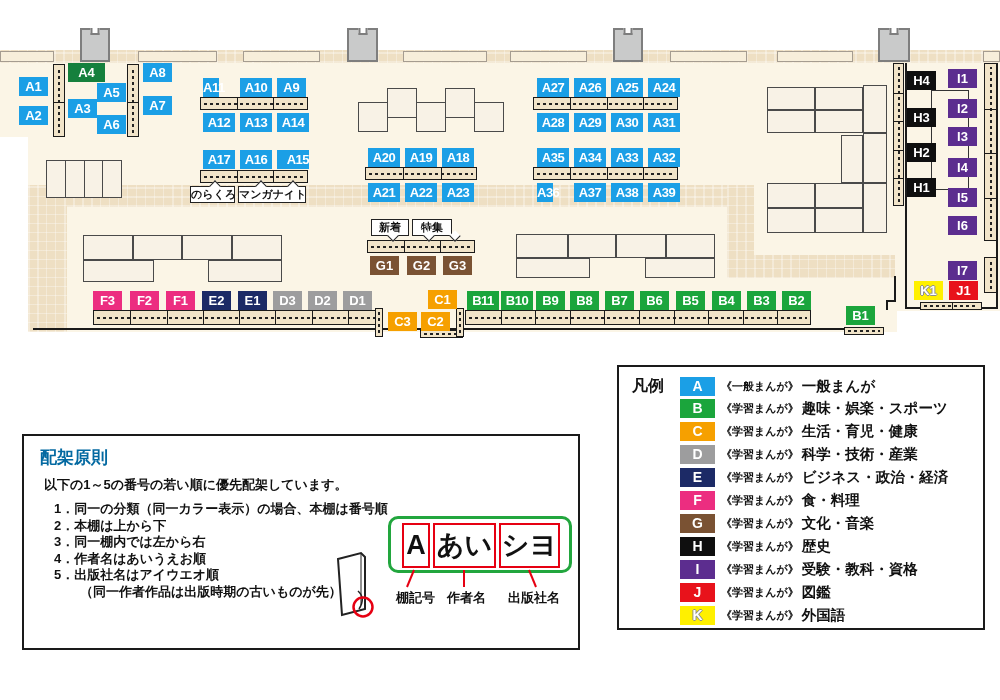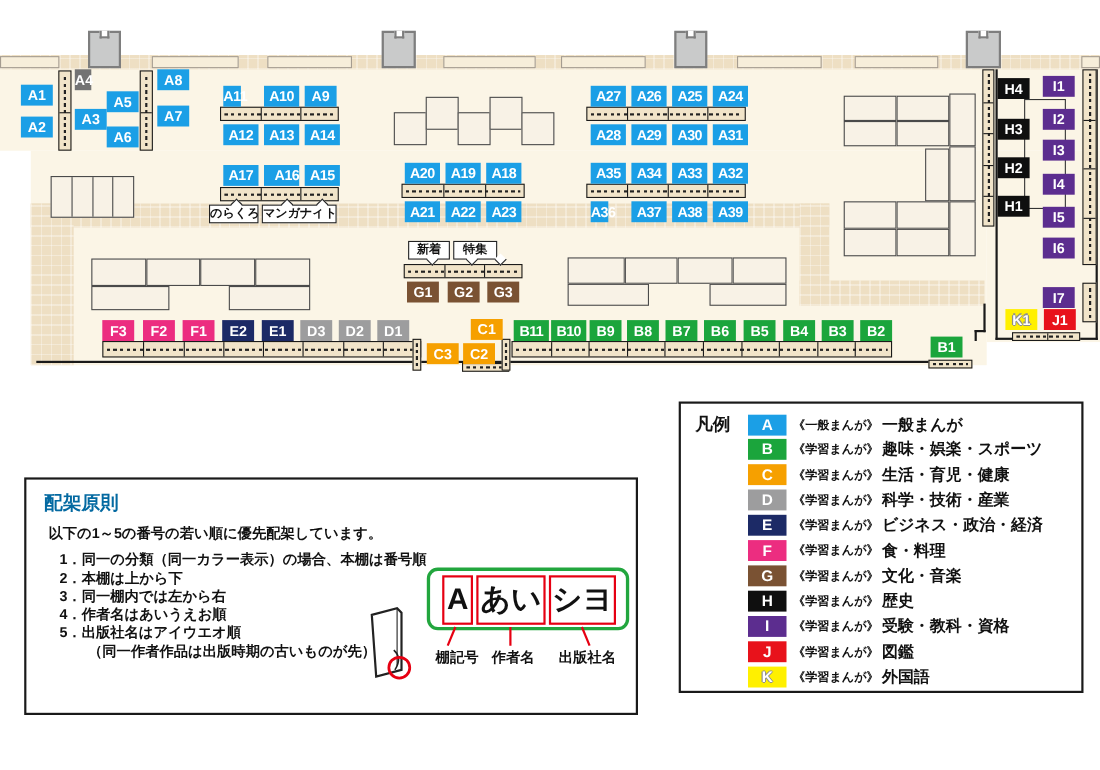--- a/index.html
+++ b/index.html
@@ -273,35 +273,35 @@
         <div class="secline" style="top: 45px; left: 0px; right: 0px; height: 1px;"></div>
         <div class="secline" style="top: 89px; left: 0px; right: 0px; height: 1px;"></div>
         <div class="secline" style="top: 134px; left: 0px; right: 0px; height: 1px;"></div>
       </div>
       <div class="shelf shelf-v" style="position: absolute; left: 984px; top: 257px; width: 13px; height: 36px;">
         <div class="dash"></div>
       </div>
       <div class="unit-outline" style="position: absolute; left: 931px; top: 90px; width: 38px; height: 100px;"></div>
       <div class="flabel" style="left: 19px; top: 77px; width: 29px; background: rgb(27, 159, 230);">A1</div>
       <div class="flabel" style="left: 19px; top: 106px; width: 29px; background: rgb(27, 159, 230);">A2</div>
-      <div class="flabel" style="left: 68px; top: 63px; width: 15px; background: #737373;">A4</div>
+      <div class="flabel" style="left: 68px; top: 63px; width: 37px; background: #15803d;">A4</div>
       <div class="flabel" style="left: 68px; top: 99px; width: 29px; background: rgb(27, 159, 230);">A3</div>
       <div class="flabel" style="left: 97px; top: 83px; width: 29px; background: rgb(27, 159, 230);">A5</div>
       <div class="flabel" style="left: 97px; top: 115px; width: 29px; background: rgb(27, 159, 230);">A6</div>
       <div class="flabel" style="left: 143px; top: 63px; width: 29px; background: rgb(27, 159, 230);">A8</div>
       <div class="flabel" style="left: 143px; top: 96px; width: 29px; background: rgb(27, 159, 230);">A7</div>
       <div class="flabel wide" style="left: 203px; top: 78px; width: 16px; background: rgb(27, 159, 230);">A11</div>
       <div class="flabel wide" style="left: 240px; top: 78px; width: 32px; background: rgb(27, 159, 230);">A10</div>
       <div class="flabel" style="left: 277px; top: 78px; width: 29px; background: rgb(27, 159, 230);">A9</div>
       <div class="flabel wide" style="left: 203px; top: 113px; width: 32px; background: rgb(27, 159, 230);">A12</div>
       <div class="flabel wide" style="left: 240px; top: 113px; width: 32px; background: rgb(27, 159, 230);">A13</div>
       <div class="flabel wide" style="left: 277px; top: 113px; width: 32px; background: rgb(27, 159, 230);">A14</div>
       <div class="flabel wide" style="left: 203px; top: 150px; width: 32px; background: rgb(27, 159, 230);">A17</div>
-      <div class="flabel wide" style="left: 240px; top: 150px; width: 32px; background: rgb(27, 159, 230); text-align: right;">A16</div>
-      <div class="flabel wide" style="left: 277px; top: 150px; width: 32px; background: rgb(27, 159, 230);">A15</div>
+      <div class="flabel wide" style="left: 240px; top: 150px; width: 32px; background: rgb(27, 159, 230);">A16</div>
+      <div class="flabel wide" style="left: 277px; top: 150px; width: 32px; background: rgb(27, 159, 230); text-align: right;">A15</div>
       <div class="flabel wide" style="left: 368px; top: 148px; width: 32px; background: rgb(27, 159, 230);">A20</div>
       <div class="flabel wide" style="left: 405px; top: 148px; width: 32px; background: rgb(27, 159, 230);">A19</div>
       <div class="flabel wide" style="left: 442px; top: 148px; width: 32px; background: rgb(27, 159, 230);">A18</div>
       <div class="flabel wide" style="left: 368px; top: 183px; width: 32px; background: rgb(27, 159, 230);">A21</div>
       <div class="flabel wide" style="left: 405px; top: 183px; width: 32px; background: rgb(27, 159, 230);">A22</div>
       <div class="flabel wide" style="left: 442px; top: 183px; width: 32px; background: rgb(27, 159, 230);">A23</div>
       <div class="flabel wide" style="left: 537px; top: 78px; width: 32px; background: rgb(27, 159, 230);">A27</div>
       <div class="flabel wide" style="left: 574px; top: 78px; width: 32px; background: rgb(27, 159, 230);">A26</div>
       <div class="flabel wide" style="left: 611px; top: 78px; width: 32px; background: rgb(27, 159, 230);">A25</div>
       <div class="flabel wide" style="left: 648px; top: 78px; width: 32px; background: rgb(27, 159, 230);">A24</div>

